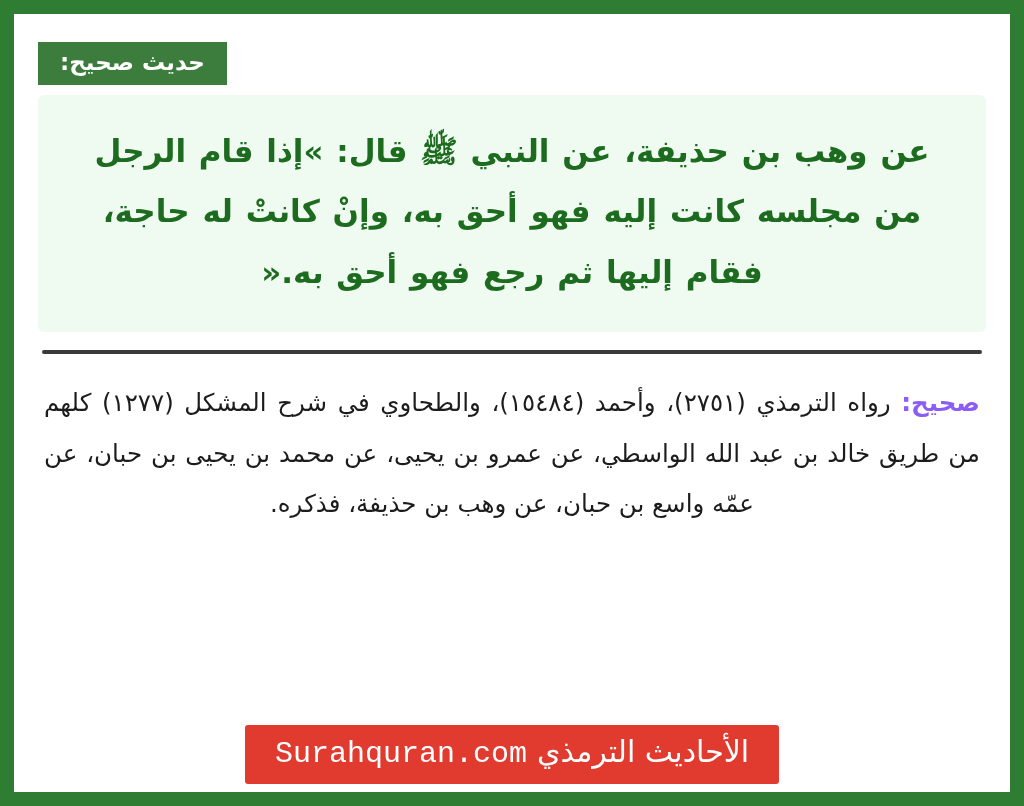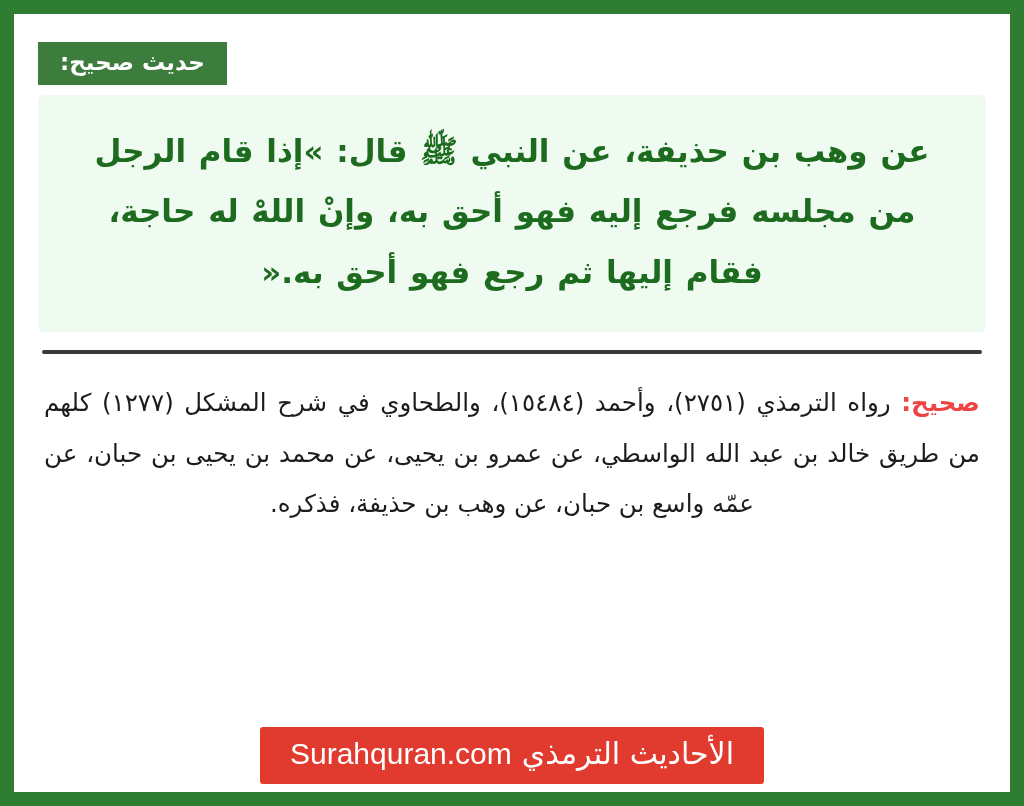--- a/index.html
+++ b/index.html
@@ -84,21 +84,21 @@
     margin-top: 24px;
     padding: 0 6px;
     font-size: 24.5px;
     line-height: 2.05;
     color: #1c1c1c;
     text-align: justify;
     text-align-last: center;
   }
 
   .takhrij .label {
-    color: #ef4444;
+    color: #8b5cf6;
     font-weight: bold;
   }
 
   
   .footer-wrap {
     margin-top: auto;
     display: flex;
     justify-content: center;
     padding-bottom: 22px;
   }
@@ -109,21 +109,21 @@
     font-size: 30px;
     padding: 9px 30px 13px 30px;
     border-radius: 3px;
     white-space: nowrap;
     display: flex;
     align-items: baseline;
     gap: 10px;
   }
 
   .footer-site {
-    font-family: Liberation Sans, sans-serif;
+    font-family: Liberation Mono, monospace;
     direction: ltr;
     text-align: center;
   }
 
   .footer-title {
     font-weight: normal;
   }
 
   
   .bottom-strip {
@@ -139,21 +139,21 @@
 <body>
 
 <div class="page-frame">
   <div class="page-inner">
 
     <div class="grade-row">
       <div class="grade-badge">حديث صحيح:</div>
     </div>
 
     <div class="hadith-box">
-      <div class="hadith-text">عن وهب بن حذيفة، عن النبي ﷺ قال: »إذا قام الرجل من مجلسه فرجع إليه فهو أحق به، وإنْ اللهْ له حاجة، فقام إليها ثم رجع فهو أحق به.«</div>
+      <div class="hadith-text">عن وهب بن حذيفة، عن النبي ﷺ قال: »إذا قام الرجل من مجلسه كانت إليه فهو أحق به، وإنْ كانتْ له حاجة، فقام إليها ثم رجع فهو أحق به.«</div>
     </div>
 
     <div class="divider"></div>
 
     <div class="takhrij">
       <span class="label">صحيح:</span>
       <span>رواه الترمذي (٢٧٥١)، وأحمد (١٥٤٨٤)، والطحاوي في شرح المشكل (١٢٧٧) كلهم من طريق خالد بن عبد الله الواسطي، عن عمرو بن يحيى، عن محمد بن يحيى بن حبان، عن عمّه واسع بن حبان، عن وهب بن حذيفة، فذكره.</span>
     </div>
 
     <div class="footer-wrap">

